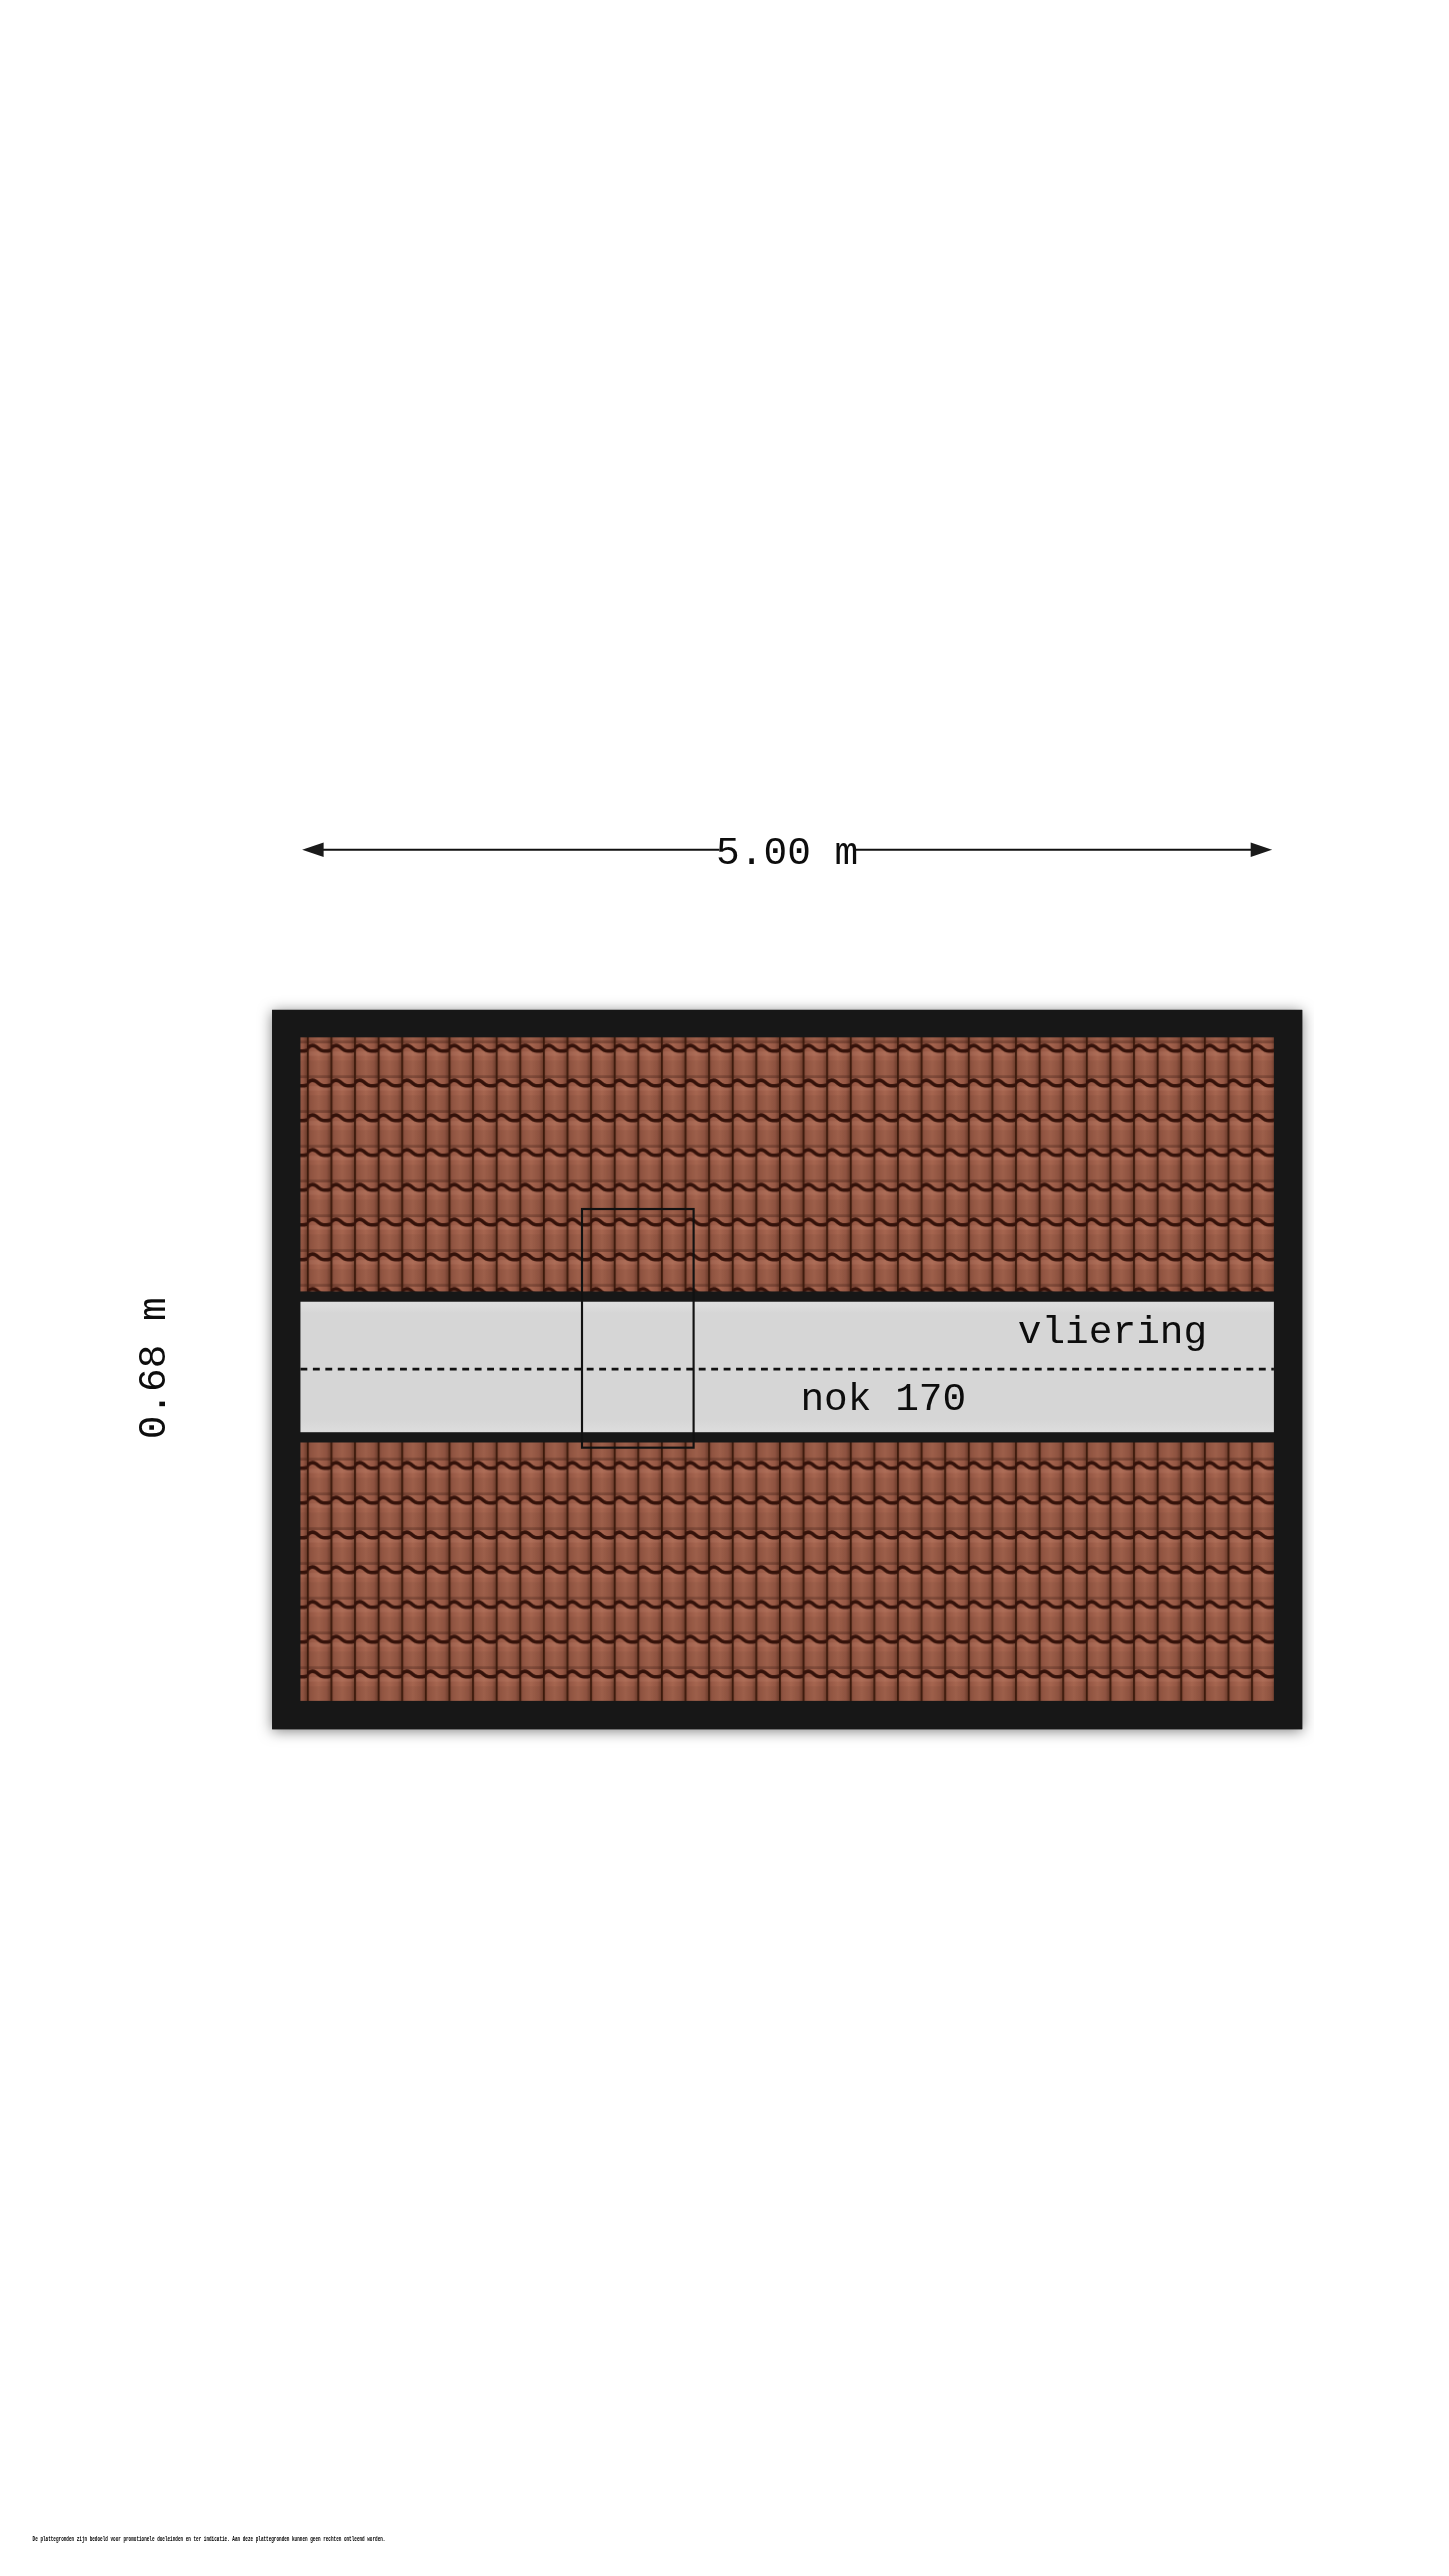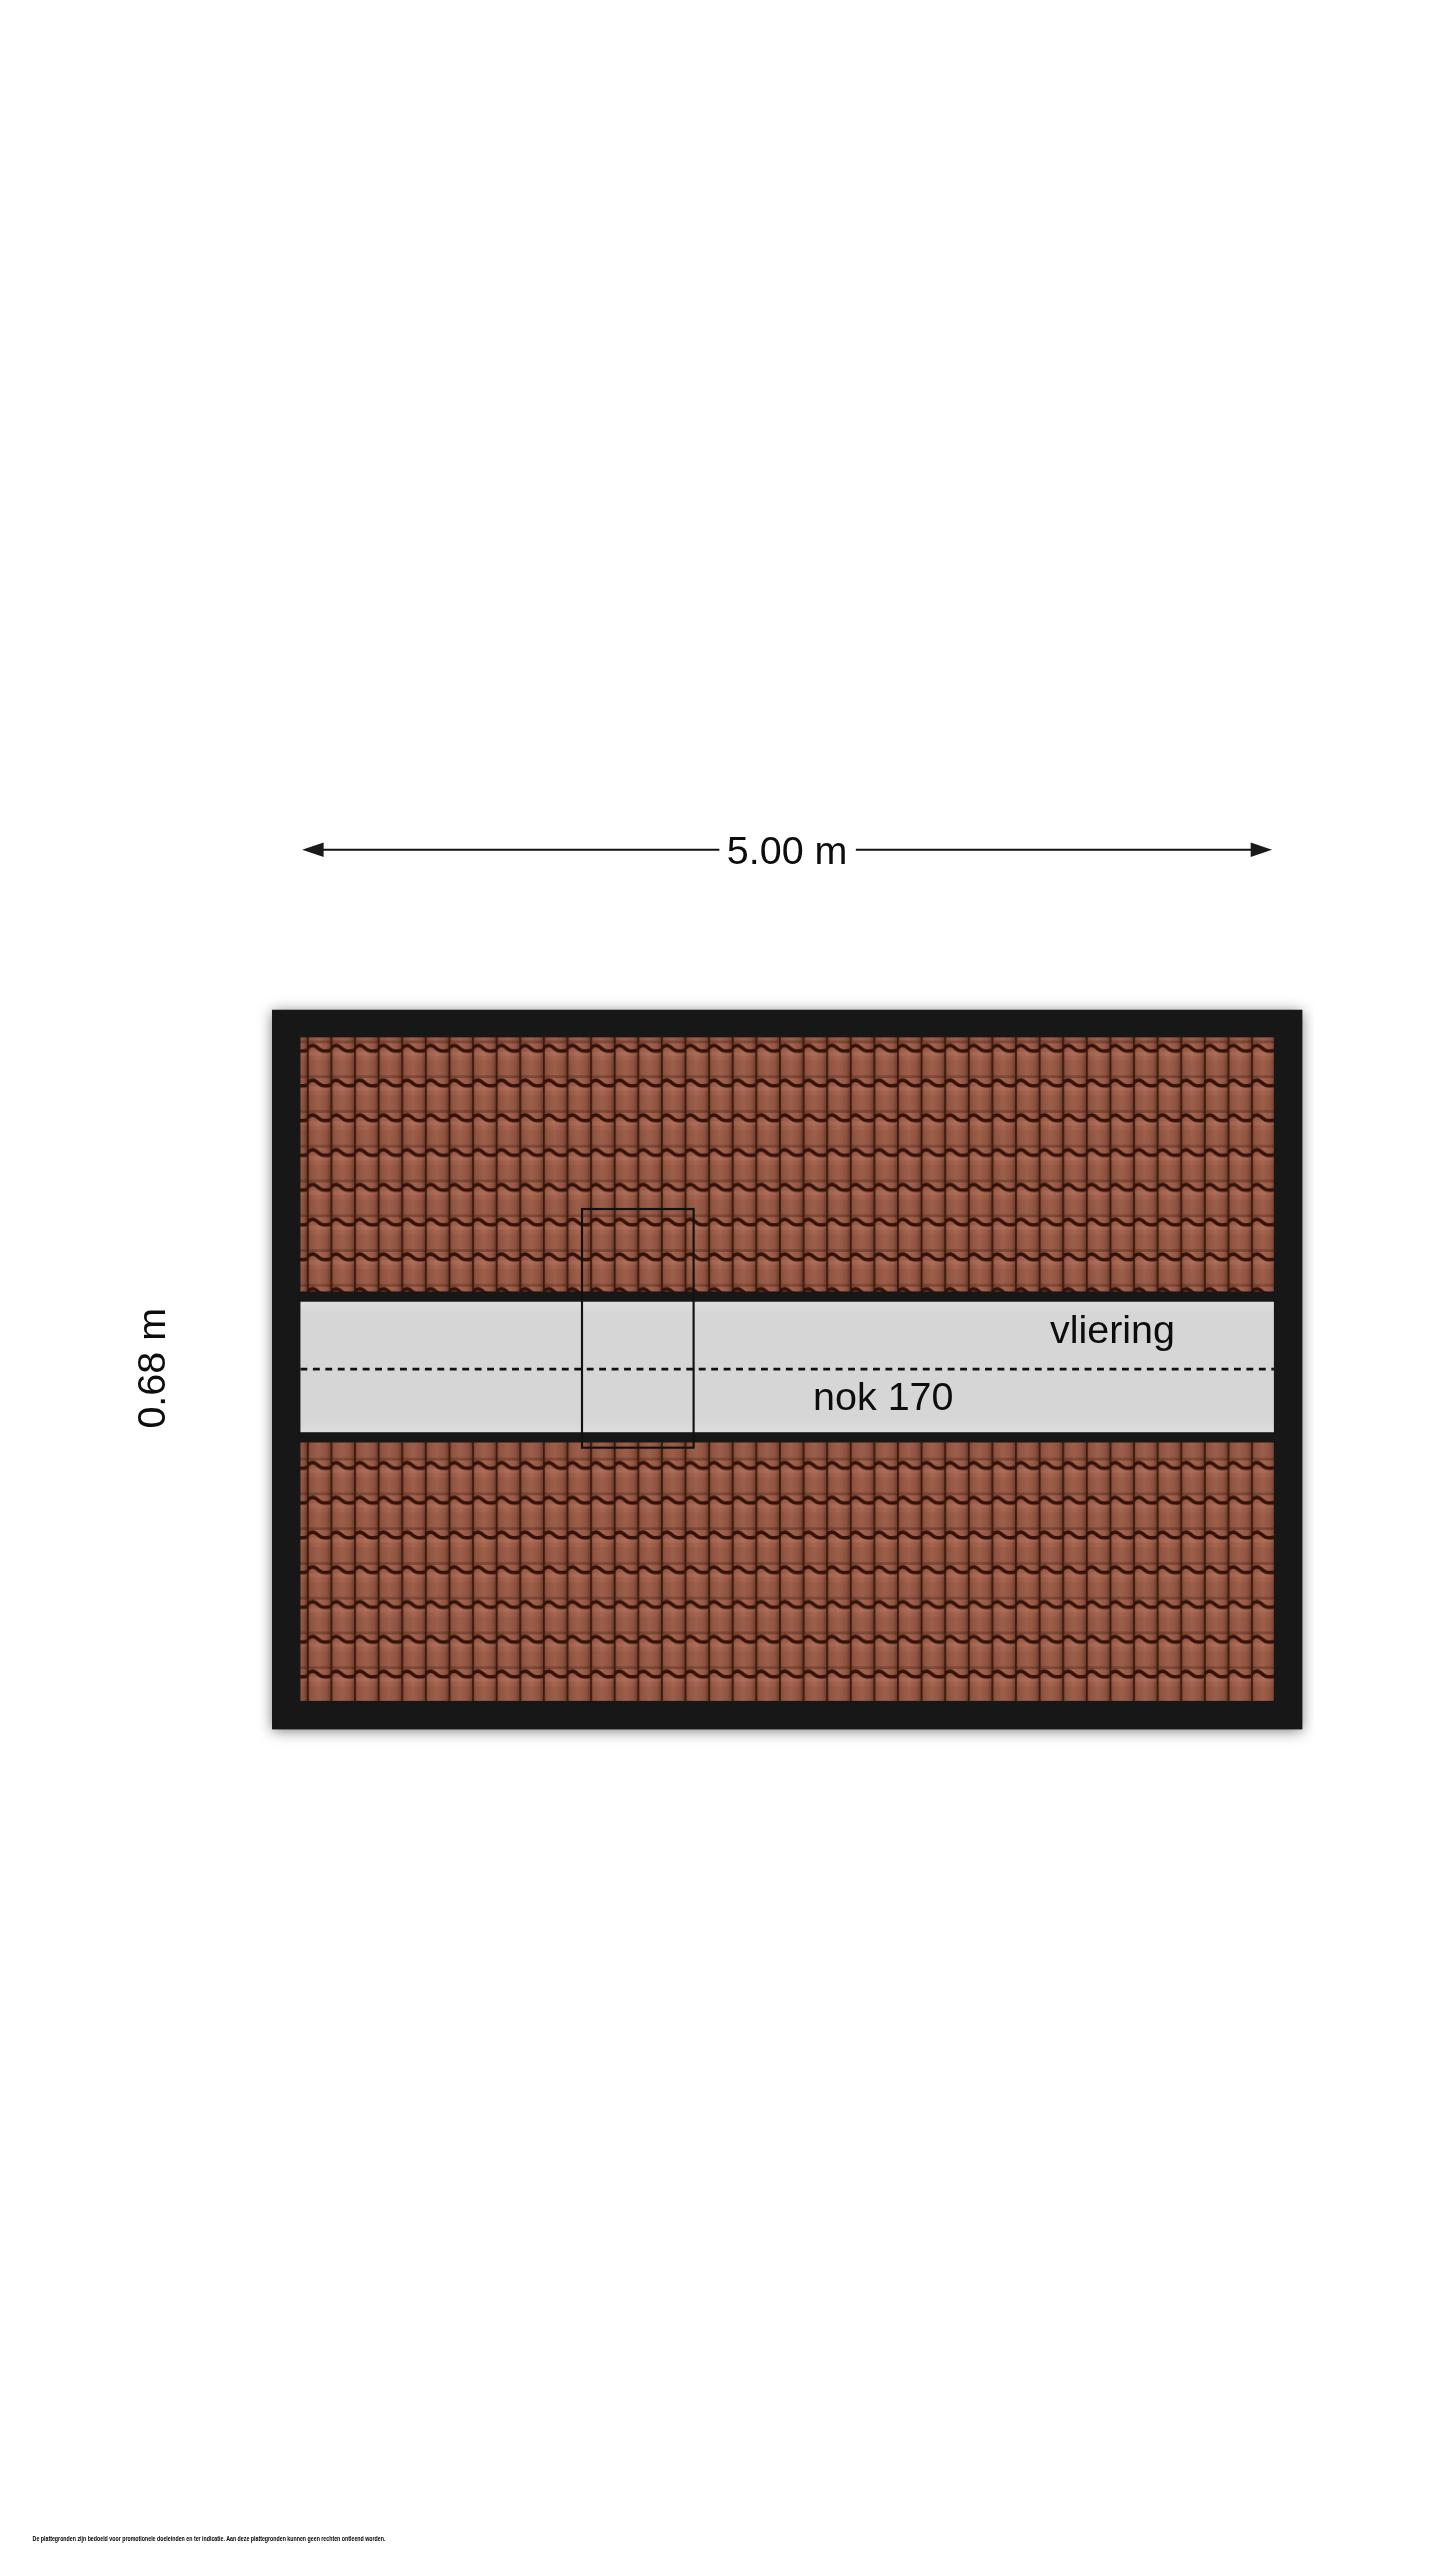--- a/index.html
+++ b/index.html
@@ -1,17 +1,17 @@
 <!DOCTYPE html>
 <html style="font-size:13.7px"><head>
 <meta charset="utf-8">
 <style>
   html,body{margin:0;padding:0;background:#ffffff;}
   .page{position:relative;width:1314px;height:2576px;background:#ffffff;overflow:hidden;
-        font-family:Liberation Sans, sans-serif;}
+        font-family:Liberation Mono, monospace;}
   svg{position:absolute;left:0;top:0;}
 </style>
 </head>
 <body>
 <div class="page">
 <svg width="1449" height="2576" viewBox="0 0 1688 3000" xmlns="http://www.w3.org/2000/svg">
   <defs>
     <linearGradient id="tileGrad" x1="0" y1="0" x2="1" y2="0">
       <stop offset="0" stop-color="#72402f"></stop>
       <stop offset="0.16" stop-color="#975845"></stop>

